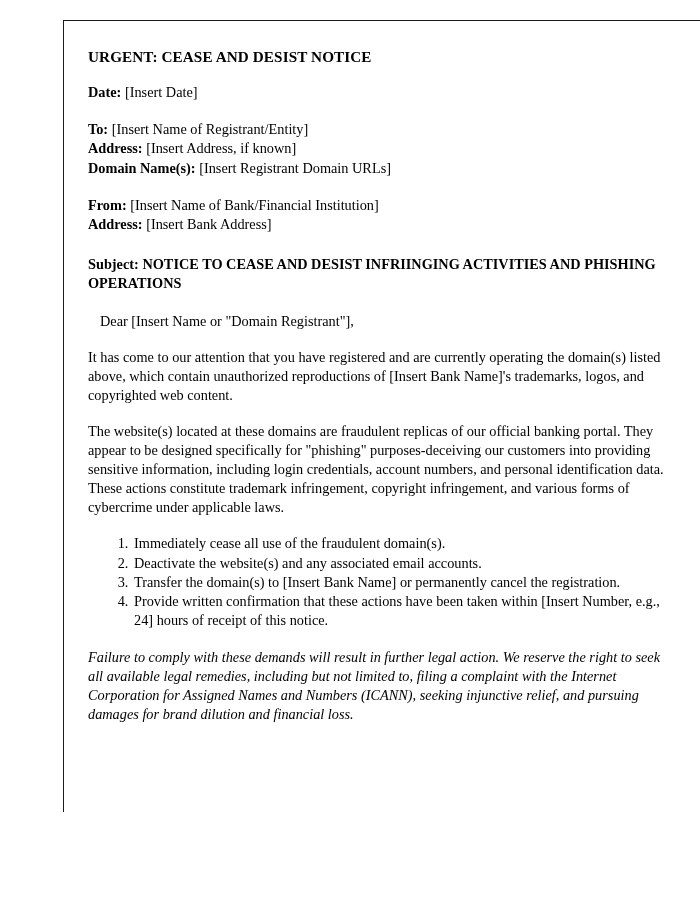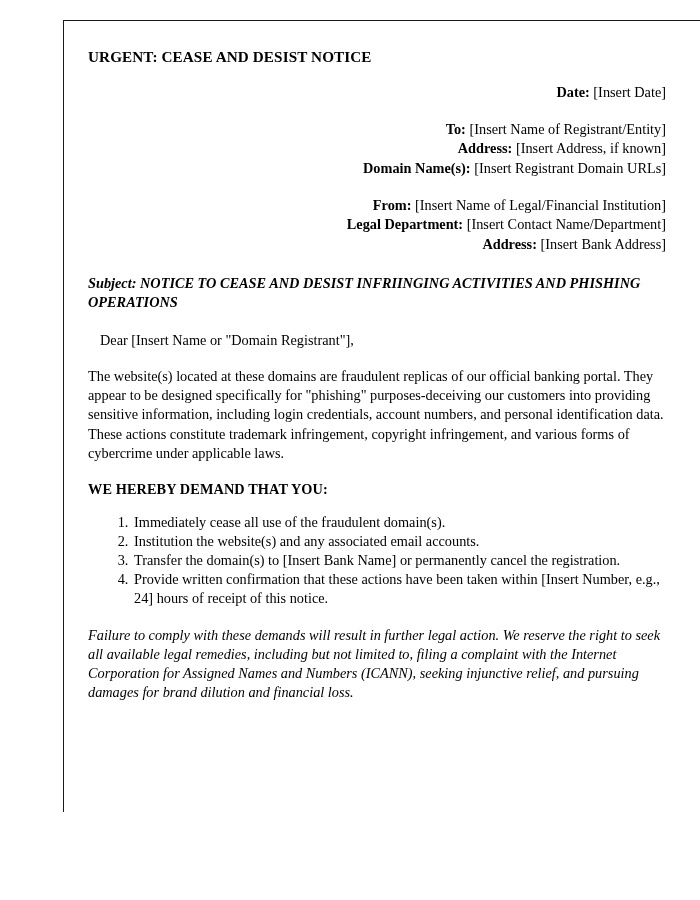--- a/index.html
+++ b/index.html
@@ -46,35 +46,33 @@
   .doc-title {
     font-weight: bold;
     font-size: 15.2px;
     letter-spacing: 0.1px;
     margin: 0 0 16px 0;
   }
 
   .field-line {
     margin: 0;
     line-height: 1.36;
-    text-align: right;
   }
   .field-label {
     font-weight: bold;
   }
 
   .block-gap-date { margin: 0 0 17px 0; }
   .addr-block { margin: 0 0 18px 0; font-family: Liberation Serif, serif; }
   .from-block { margin: 0 0 20px 0; }
 
   .subject-line {
     margin: 0 0 19px 0;
     font-weight: bold;
     line-height: 1.33;
-    font-style: italic;
   }
   .subject-line .subject-label {
     font-weight: bold;
   }
 
   .salutation {
     margin: 0 0 17px 0;
     padding-left: 12px;
   }
 
@@ -131,47 +129,43 @@
       </p>
       <p class="field-line">
         <span class="field-label">Domain Name(s):</span>
         <span>[Insert Registrant Domain URLs]</span>
       </p>
     </div>
 
     <div class="from-block">
       <p class="field-line">
         <span class="field-label">From:</span>
-        <span>[Insert Name of Legal/Financial Institution]</span>
-      </p>
-      <p class="field-line">
-        <span class="field-label">Legal Department:</span>
-        <span>[Insert Contact Name/Department]</span>
+        <span>[Insert Name of Bank/Financial Institution]</span>
       </p>
       <p class="field-line">
         <span class="field-label">Address:</span>
         <span>[Insert Bank Address]</span>
       </p>
     </div>
 
     <p class="subject-line">
       <span class="subject-label">Subject:</span>
       <span>NOTICE TO CEASE AND DESIST INFRIINGING ACTIVITIES AND PHISHING OPERATIONS</span>
     </p>
 
     <p class="salutation">Dear [Insert Name or "Domain Registrant"],</p>
 
+    <p class="body-para">It has come to our attention that you have registered and are currently operating the domain(s) listed above, which contain unauthorized reproductions of [Insert Bank Name]'s trademarks, logos, and copyrighted web content.</p>
 
     <p class="body-para">The website(s) located at these domains are fraudulent replicas of our official banking portal. They appear to be designed specifically for "phishing" purposes-deceiving our customers into providing sensitive information, including login credentials, account numbers, and personal identification data. These actions constitute trademark infringement, copyright infringement, and various forms of cybercrime under applicable laws.</p>
 
-    <p class="demand-heading">WE HEREBY DEMAND THAT YOU:</p>
 
     <ol class="demand-list">
       <li>Immediately cease all use of the fraudulent domain(s).</li>
-      <li>Institution the website(s) and any associated email accounts.</li>
+      <li>Deactivate the website(s) and any associated email accounts.</li>
       <li>Transfer the domain(s) to [Insert Bank Name] or permanently cancel the registration.</li>
       <li>Provide written confirmation that these actions have been taken within [Insert Number, e.g., 24] hours of receipt of this notice.</li>
     </ol>
 
     <p class="body-para final-para">Failure to comply with these demands will result in further legal action. We reserve the right to seek all available legal remedies, including but not limited to, filing a complaint with the Internet Corporation for Assigned Names and Numbers (ICANN), seeking injunctive relief, and pursuing damages for brand dilution and financial loss.</p>
 
   </div>
 </div>
 
 </body></html>

